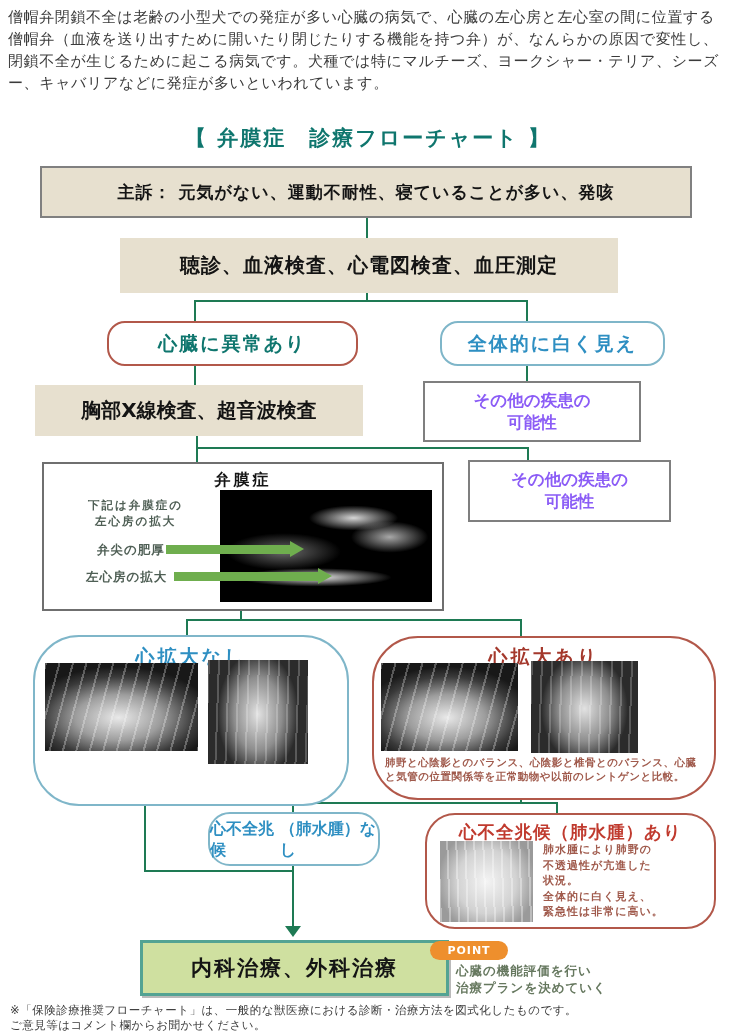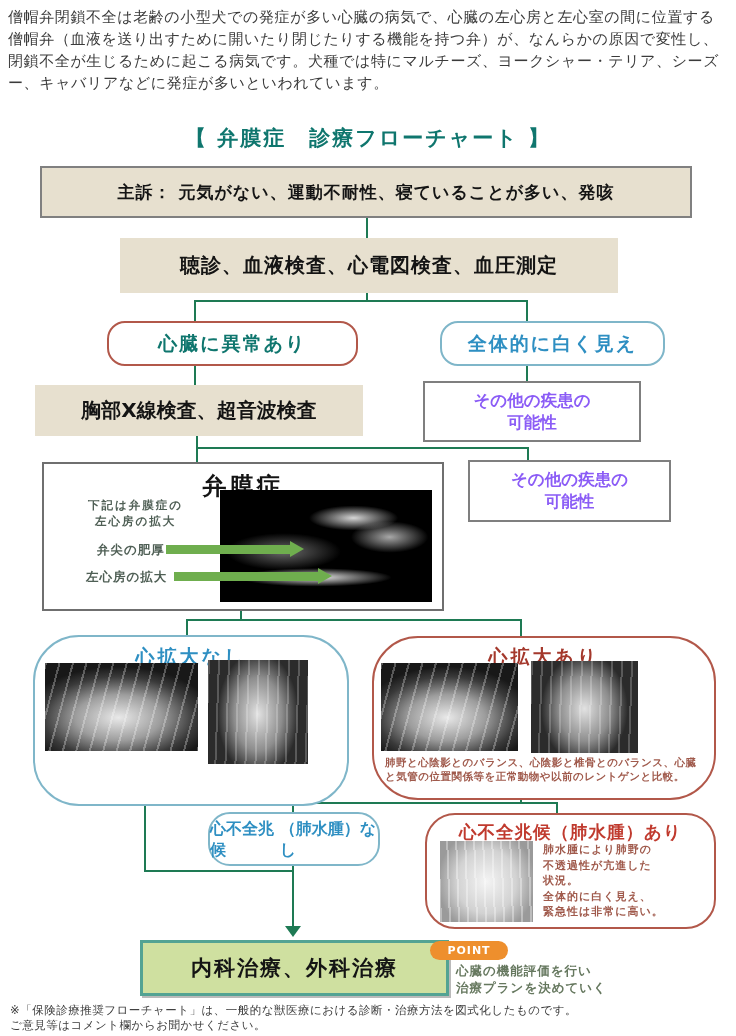--- a/index.html
+++ b/index.html
@@ -96,21 +96,21 @@
   <div class="beigebox" style="left:35px;top:385px;width:328px;height:51px;font-size:20px;">
     <span>胸部X線検査、超音波検査</span>
   </div>
 
   <div class="graybox" style="left:423px;top:381px;width:214px;height:57px;font-size:16.5px;line-height:22px;">
     <span>その他の疾患の</span>
     <span>可能性</span>
   </div>
 
   <div class="abs" style="left:42px;top:462px;width:398px;height:145px;background:#fff;border:2px solid #6f6f6f;">
-    <div class="boxtitle" style="top:6px;font-size:24px;letter-spacing:3px;color:#141414;">弁膜症</div>
+    <div class="boxtitle" style="top:6px;font-size:16px;letter-spacing:3px;color:#141414;">弁膜症</div>
   </div>
   <div class="echo" style="left:220px;top:490px;width:212px;height:112px;"></div>
   <div class="smallnote" style="left:88px;top:497px;font-size:11.5px;line-height:16px;letter-spacing:2px;text-align:center;">
     <div>下記は弁膜症の</div>
     <div>左心房の拡大</div>
   </div>
   <div class="smallnote" style="left:97px;top:542px;font-size:12.5px;letter-spacing:1px;">弁尖の肥厚</div>
   <div class="findarrow" style="left:166px;top:545px;width:125px;"></div>
   <div class="smallnote" style="left:86px;top:569px;font-size:12.5px;letter-spacing:1px;">左心房の拡大</div>
   <div class="findarrow" style="left:174px;top:572px;width:145px;"></div>

